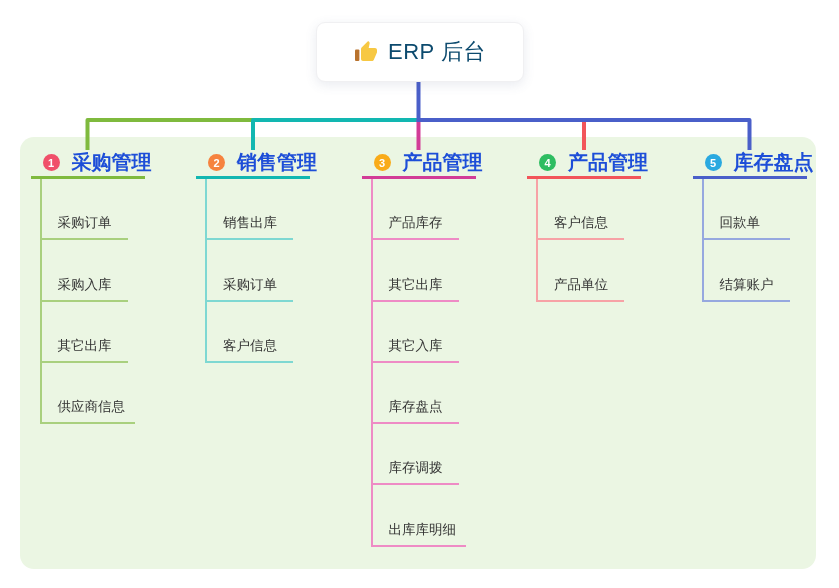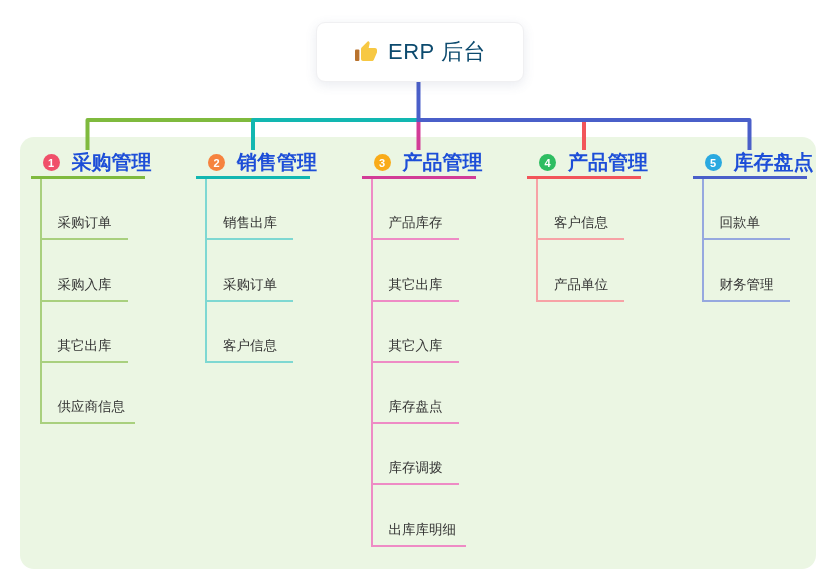--- a/index.html
+++ b/index.html
@@ -242,18 +242,18 @@
   <div class="branch" style="--line: #4a5fc9; --line-light: #96a8df; --badge: #2aa9e0;">
     <div class="branch-title">
       <span class="badge">5</span>
       <span class="branch-label">库存盘点</span>
     </div>
     <div class="items">
           <div class="item">
             <span class="item-label">回款单</span>
           </div>
           <div class="item">
-            <span class="item-label">财务管理</span>
+            <span class="item-label">结算账户</span>
           </div>
         </div>
   </div>
 </div>
 </div>
 
 </body></html>

